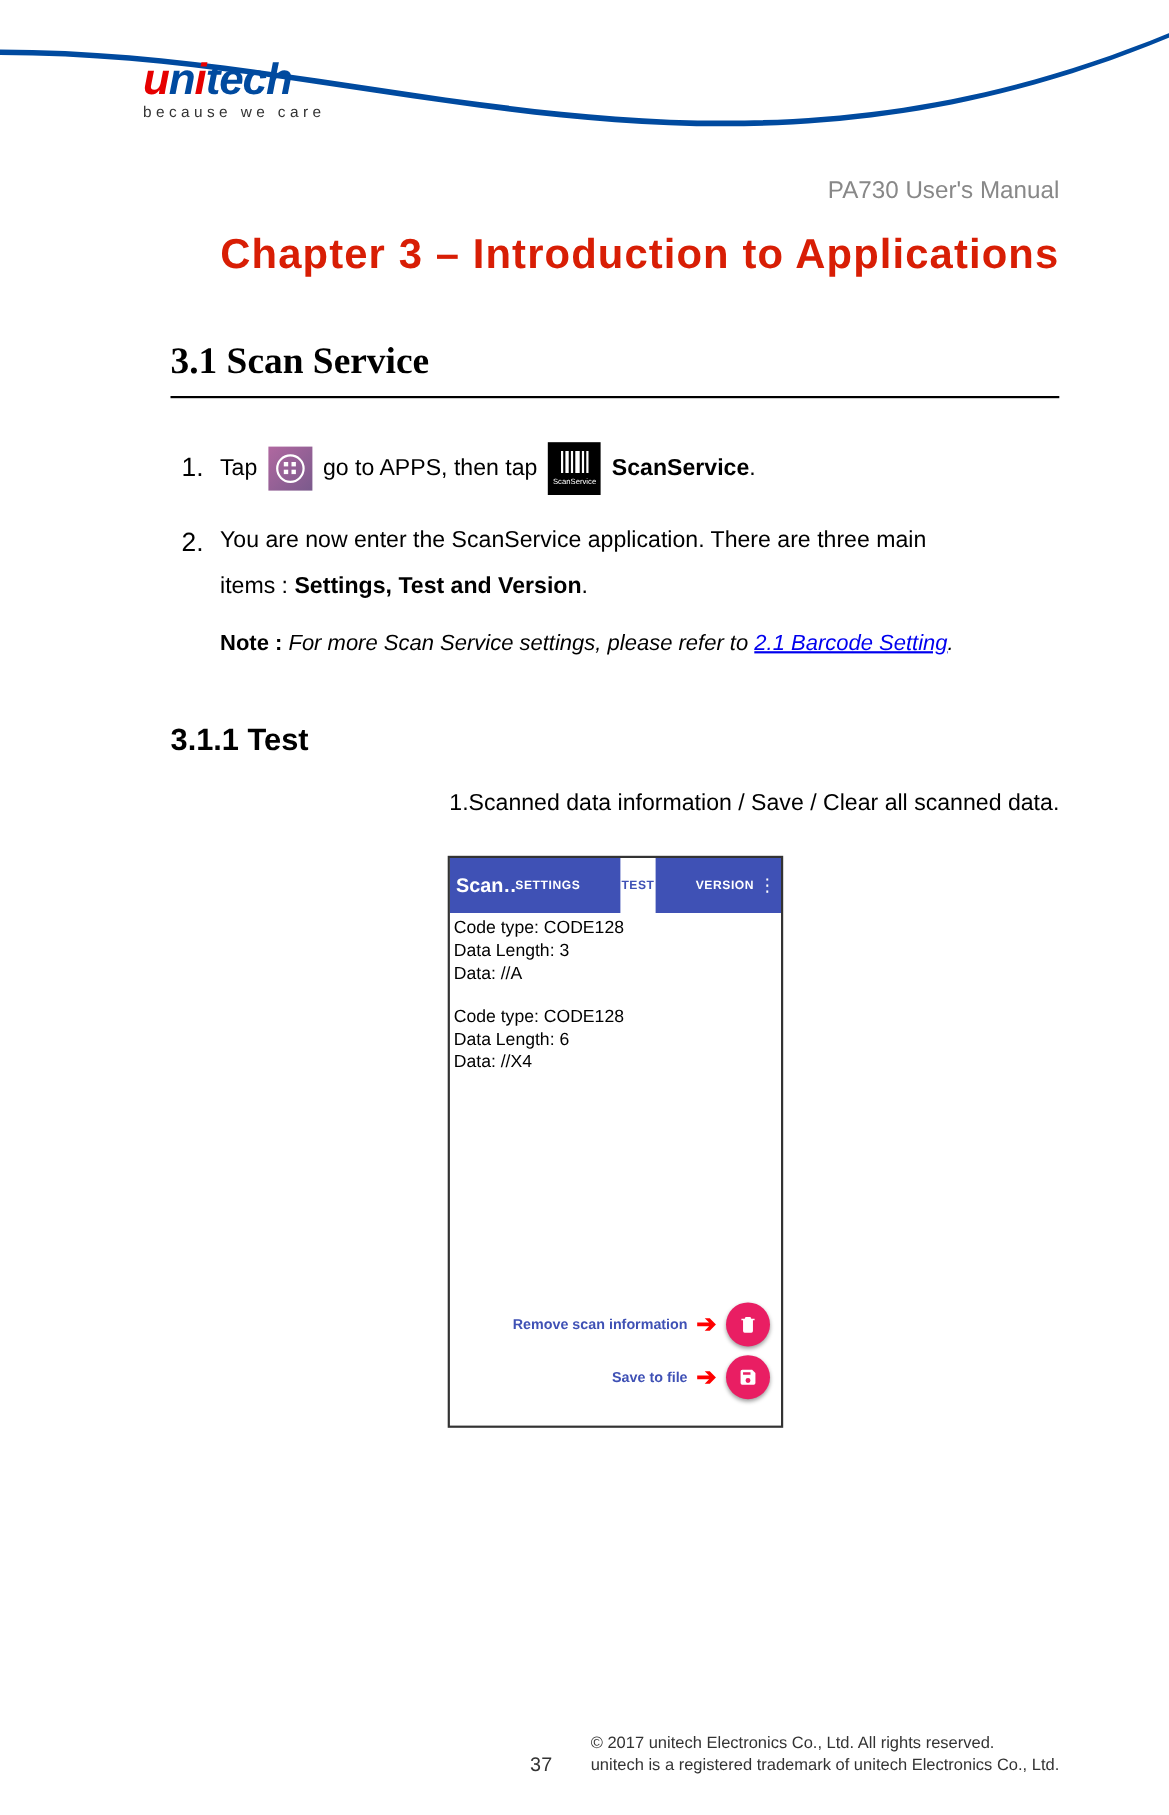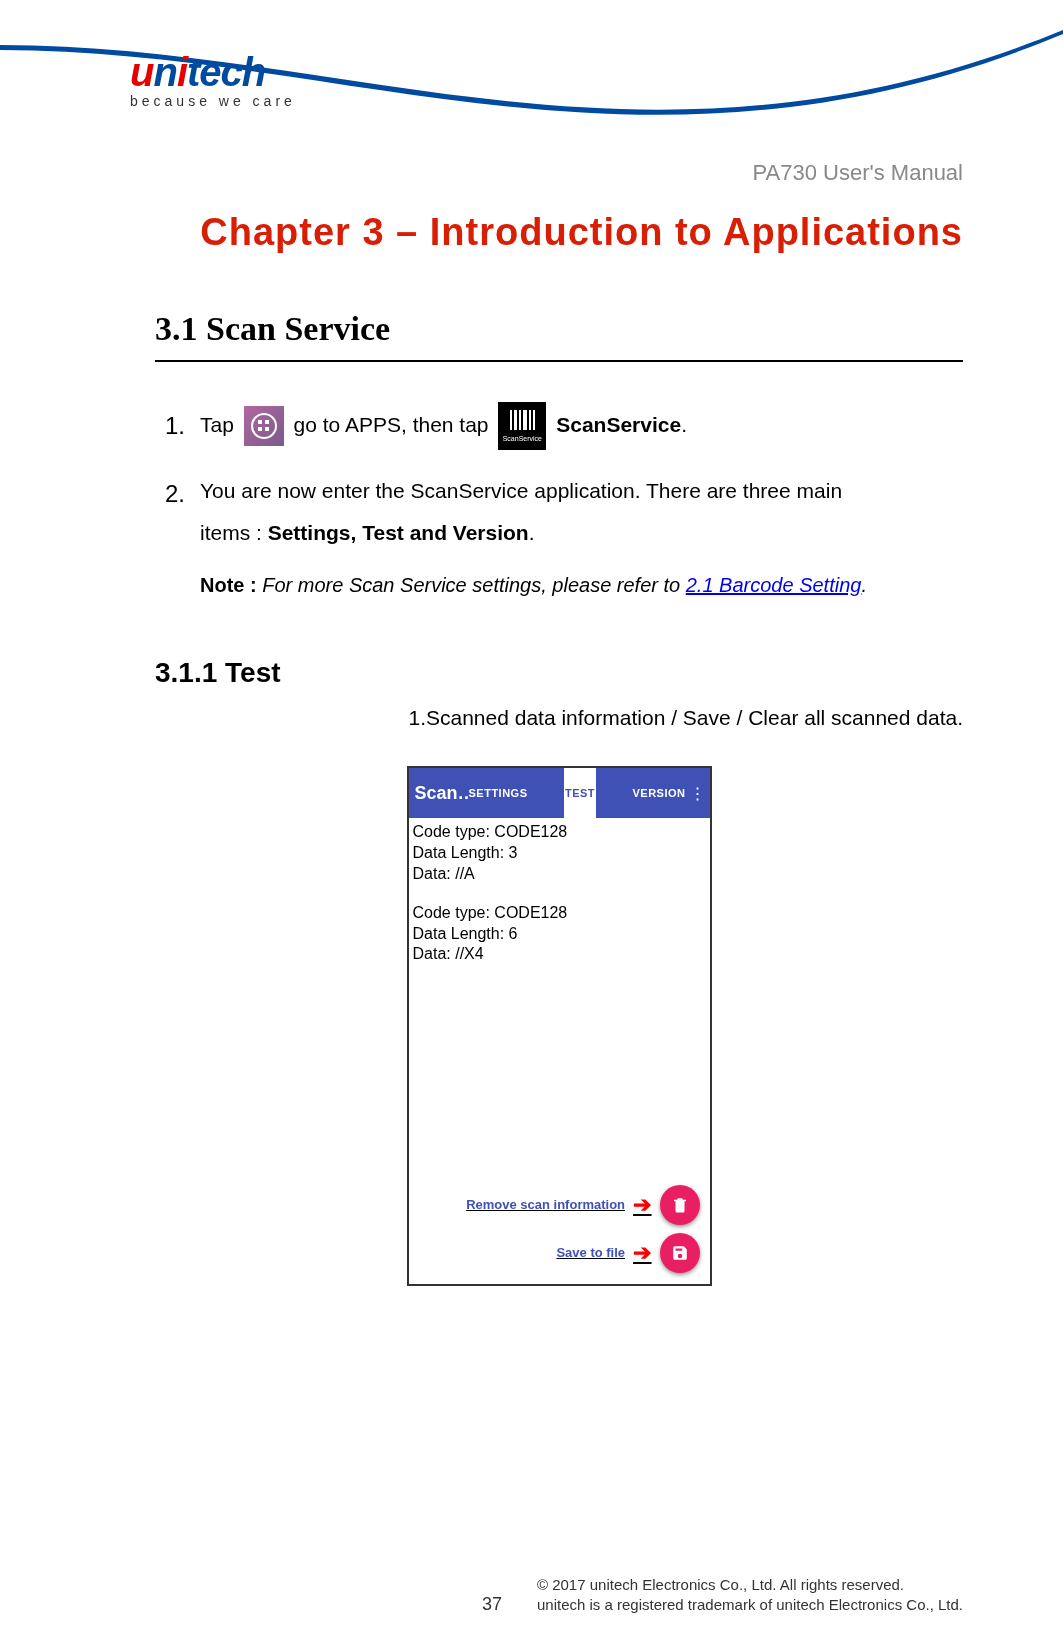--- a/index.html
+++ b/index.html
@@ -123,21 +123,21 @@
     font-size: 20px;
     margin-left: 45px;
     margin-top: 5px;
   }
   .note-italic { font-style: italic; }
   .link { color: #0000ee; text-decoration: underline; font-style: italic;}
   .subsection-title {
     font-size: 28px;
     font-weight: bold;
     margin-top: 60px;
-    margin-bottom: 10px;
+    margin-bottom: 22px;
   }
   .sub-list { list-style: none; margin-left: 30px;}
   .sub-item {
     font-size: 21px;
     line-height: 1.8;
     text-align: right;
   }
   .sub-num { display:inline-block; min-width:30px;}
   .sub-indent { margin-left: 30px; }
   .mock-container {
@@ -172,23 +172,22 @@
     display:flex; align-items:center; justify-content:center;
     position:relative;
     letter-spacing:0.5px;
   }
   .mock-tab.active { background:#fff; color:#3f51b5;}
   .mock-menu { width:24px; text-align:center; font-size:16px;}
   .mock-body { flex:1; padding:4px; font-size:16px; line-height:1.3; position:relative;}
   .scan-block { margin-bottom:18px; }
   .fab-area {
     position:absolute;
-    bottom:3px; left:0; right:0;
+    bottom:16px; left:0; right:0;
     padding:8px 10px;
-    text-decoration:underline;
   }
   .fab-row {
     display:flex;
     align-items:center;
     justify-content:flex-end;
     gap:8px;
     margin-top:8px;
     position:relative;
   }
   .fab-label {

